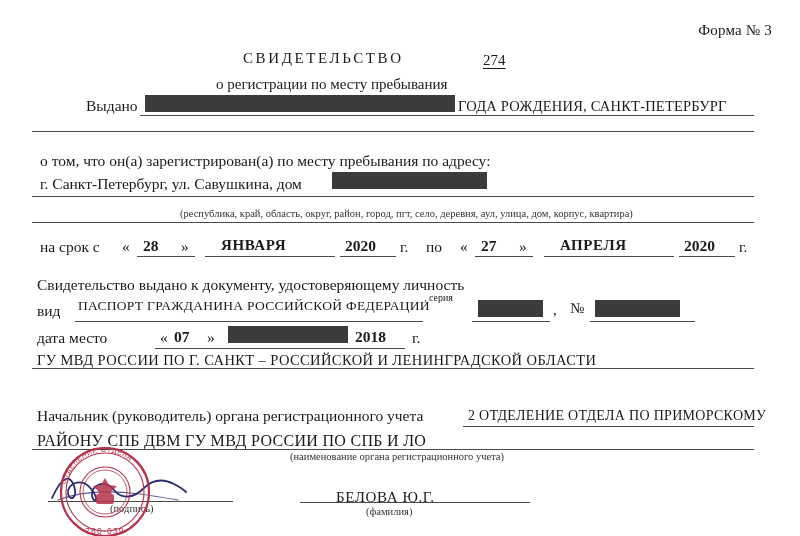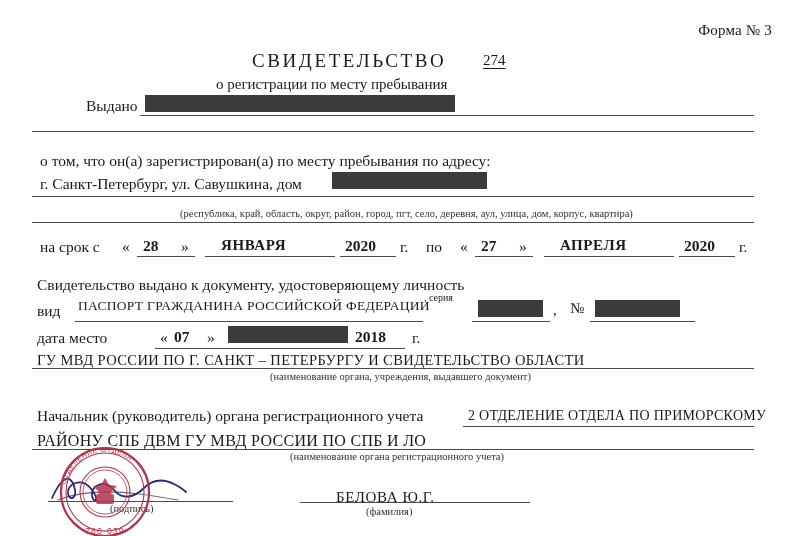--- a/index.html
+++ b/index.html
@@ -22,24 +22,23 @@
   .redact { position: absolute; background: #3b3b3b; }
 
   .form-no {
     top: 22px; right: 28px;
     font-size: 15px;
     letter-spacing: 0.2px;
   }
 
   .title {
     top: 50px; left: 243px;
-    font-size: 19px;
+    font-size: 15px;
     letter-spacing: 2.6px;
     font-weight: 400;
-    margin-left: 9px;
   }
   .title-num {
     top: 52px; left: 483px;
     font-size: 15px;
     text-decoration: underline;
     text-underline-offset: 3px;
   }
   .subtitle {
     top: 76px; left: 216px;
     font-size: 15px;
@@ -114,20 +113,21 @@
 <div id="page">
 
   <div class="txt form-no">Форма № 3</div>
 
   <div class="txt title">СВИДЕТЕЛЬСТВО</div>
   <div class="txt title-num">274</div>
   <div class="txt subtitle">о регистрации по месту пребывания</div>
 
   <div class="txt vydano-label">Выдано</div>
   <div class="redact" style="left:145px; top:95px; width:310px; height:17px;"></div>
+  <div class="txt vydano-tail">ГОДА РОЖДЕНИЯ, САНКТ-ПЕТЕРБУРГ</div>
   <div class="line" style="left:140px; top:115px; width:614px;"></div>
 
   <div class="line" style="left:32px; top:131px; width:722px;"></div>
 
   <div class="txt addr">г. Санкт-Петербург, ул. Савушкина, дом</div>
   <div class="txt otom">о том, что он(а) зарегистрирован(а) по месту пребывания по адресу:</div>
   <div class="redact" style="left:332px; top:172px; width:155px; height:17px;"></div>
   <div class="line" style="left:32px; top:196px; width:722px;"></div>
   <div class="txt addr-caption caption">(республика, край, область, округ, район, город, пгт, село, деревня, аул, улица, дом, корпус, квартира)</div>
   <div class="line" style="left:32px; top:222px; width:722px;"></div>
@@ -168,23 +168,22 @@
 
   <div class="txt data-vyd">дата место</div>
   <div class="txt data-q1">«</div>
   <div class="txt data-day">07</div>
   <div class="txt data-q2">»</div>
   <div class="redact" style="left:228px; top:326px; width:120px; height:17px;"></div>
   <div class="line" style="left:155px; top:348px; width:250px;"></div>
   <div class="txt data-year">2018</div>
   <div class="txt data-g">г.</div>
 
-  <div class="txt organ">ГУ  МВД  РОССИИ  ПО  Г. САНКТ – ПЕТЕРБУРГУ  И  СВИДЕТЕЛЬСТВО ОБЛАСТИ</div>
+  <div class="txt organ">ГУ  МВД  РОССИИ  ПО  Г. САНКТ – РОССИЙСКОЙ  И  ЛЕНИНГРАДСКОЙ ОБЛАСТИ</div>
   <div class="line" style="left:32px; top:368px; width:722px;"></div>
-  <div class="txt organ-caption caption">(наименование органа, учреждения, выдавшего документ)</div>
 
   <div class="txt nach">Начальник (руководитель) органа регистрационного учета</div>
   <div class="txt nach-val">2 ОТДЕЛЕНИЕ ОТДЕЛА  ПО ПРИМОРСКОМУ</div>
   <div class="line" style="left:463px; top:426px; width:291px;"></div>
   <div class="txt nach-val2">РАЙОНУ СПБ ДВМ  ГУ  МВД РОССИИ  ПО СПБ  И  ЛО</div>
   <div class="line" style="left:32px; top:449px; width:722px;"></div>
   <div class="txt nach-caption caption">(наименование органа регистрационного учета)</div>
 
   <svg class="signature" viewBox="0 0 140 36">
     <path d="M4 28 C14 6, 22 4, 26 16 C30 28, 22 32, 20 24 C18 14, 34 6, 44 20 C52 31, 46 34, 44 26 C42 16, 56 8, 66 20 C74 30, 86 28, 96 18 C104 10, 114 8, 126 14 C132 17, 136 20, 138 22" fill="none" stroke="#2a2a6e" stroke-width="1.8" stroke-linecap="round"></path>

